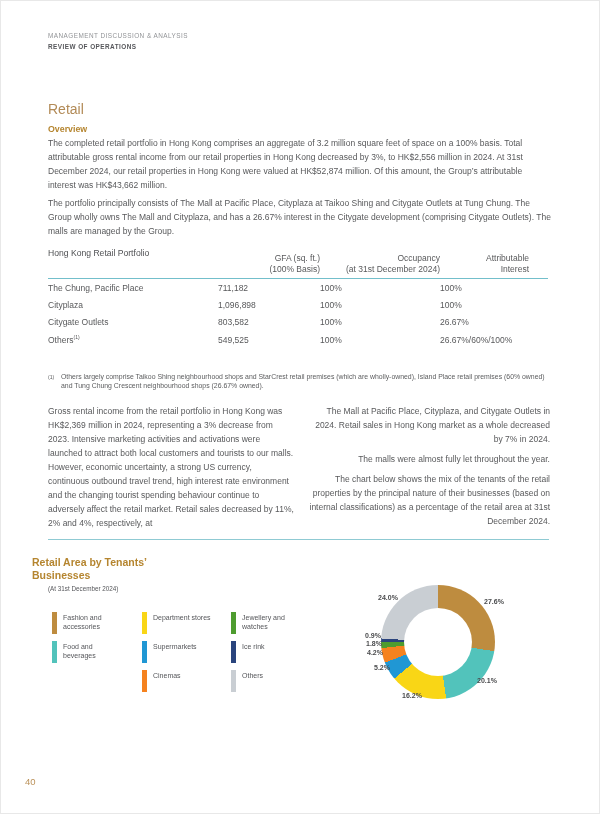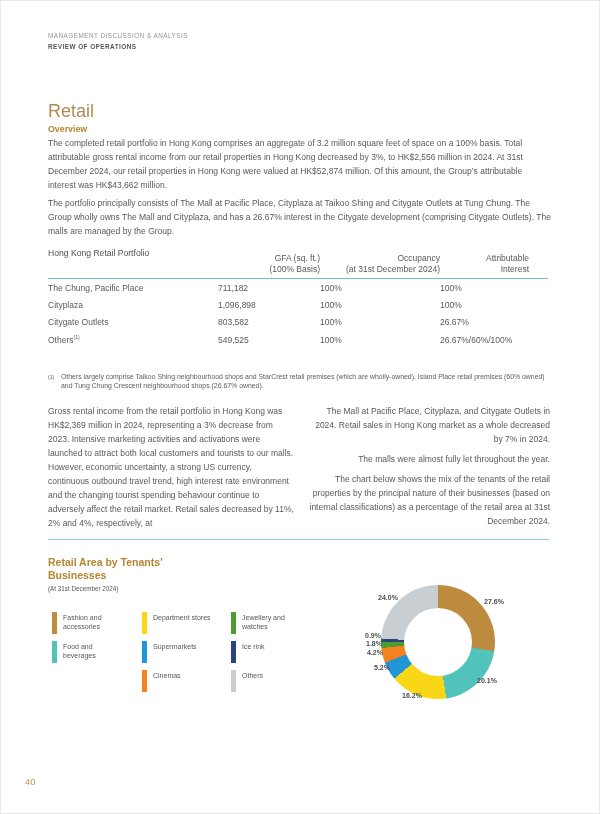--- a/index.html
+++ b/index.html
@@ -12,21 +12,21 @@
   }
   #page{position:relative;width:600px;height:814px;background:#fff;overflow:hidden;
         box-shadow:inset 0 0 0 1px #e8e8e8;}
 
   
   .doc-header{position:absolute;left:48px;top:32px;}
   .doc-header .eyebrow{font-size:6.4px;letter-spacing:.45px;color:#919396;}
   .doc-header .subhead{font-size:6.4px;letter-spacing:.45px;color:#55565A;font-weight:bold;margin-top:4px;}
 
   
-  .retail-title{position:absolute;left:48px;top:101px;font-size:18px;color:#B28A56;}
+  .retail-title{position:absolute;left:48px;top:101px;font-size:14px;color:#B28A56;}
   .overview-head{position:absolute;left:48px;top:124px;font-size:8.8px;font-weight:bold;color:#B5852F;}
 
   .body-text{font-size:8.5px;line-height:14px;color:#58595B;}
   .para1{position:absolute;left:48px;top:136px;width:503px;}
   .para2{position:absolute;left:48px;top:196px;width:503px;}
   .table-heading{position:absolute;left:48px;top:248px;font-size:8.6px;font-weight:normal;color:#4F5053;}
 
   
   .portfolio-table{position:absolute;left:48px;top:253px;width:500px;font-size:8.5px;}
   .t-row{display:grid;grid-template-columns:170px 102px 120px 89px;padding-right:19px;}
@@ -50,21 +50,21 @@
   
   .col-left{position:absolute;left:48px;top:404px;width:246px;}
   .col-right{position:absolute;left:305px;top:404px;width:245px;}
   .col-right p{margin:0 0 6px 0;text-align:right;}
   .col-left p{margin:0;}
 
   
   .divider{position:absolute;left:48px;top:539px;width:501px;height:1px;background:#8FCAD3;}
 
   
-  .chart-title{position:absolute;left:48px;top:556px;width:130px;
+  .chart-title{position:absolute;left:32px;top:556px;width:130px;
                font-size:10.5px;line-height:13px;font-weight:bold;color:#B5852F;}
   .chart-subtitle{position:absolute;left:48px;top:585px;font-size:6.3px;color:#55565A;}
 
   .legend{position:absolute;left:48px;top:612px;display:grid;
           grid-template-columns:90px 89px 100px;grid-auto-rows:29px;padding-left:4px;}
   .legend-item{display:flex;align-items:flex-start;}
   .legend-swatch{width:5px;height:22px;flex:0 0 5px;margin-right:6px;}
   .legend-label{font-size:7px;line-height:9.3px;color:#55565A;padding-top:0.5px;width:64px;}
 
   .donut{position:absolute;left:381px;top:585px;width:114px;height:114px;border-radius:50%;}

